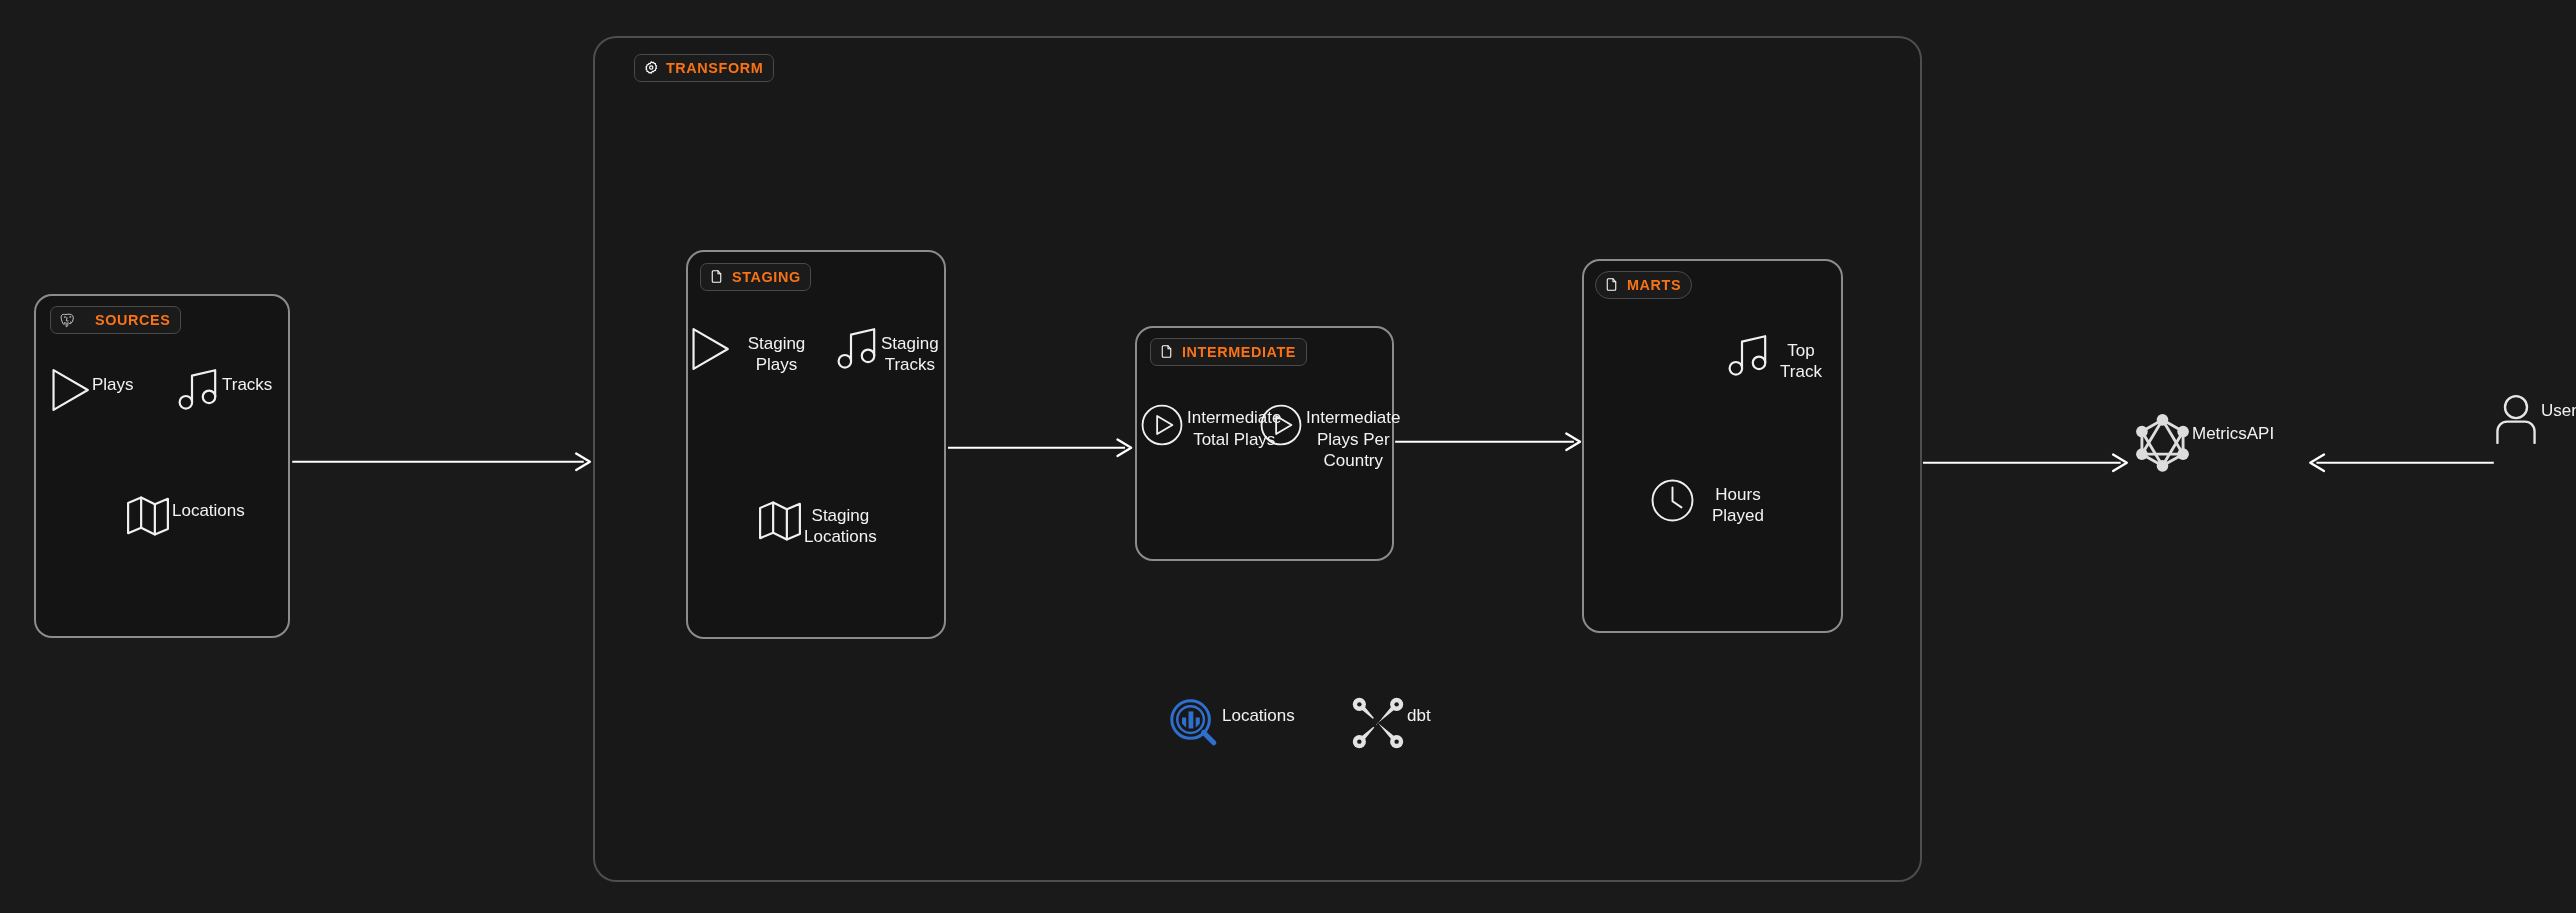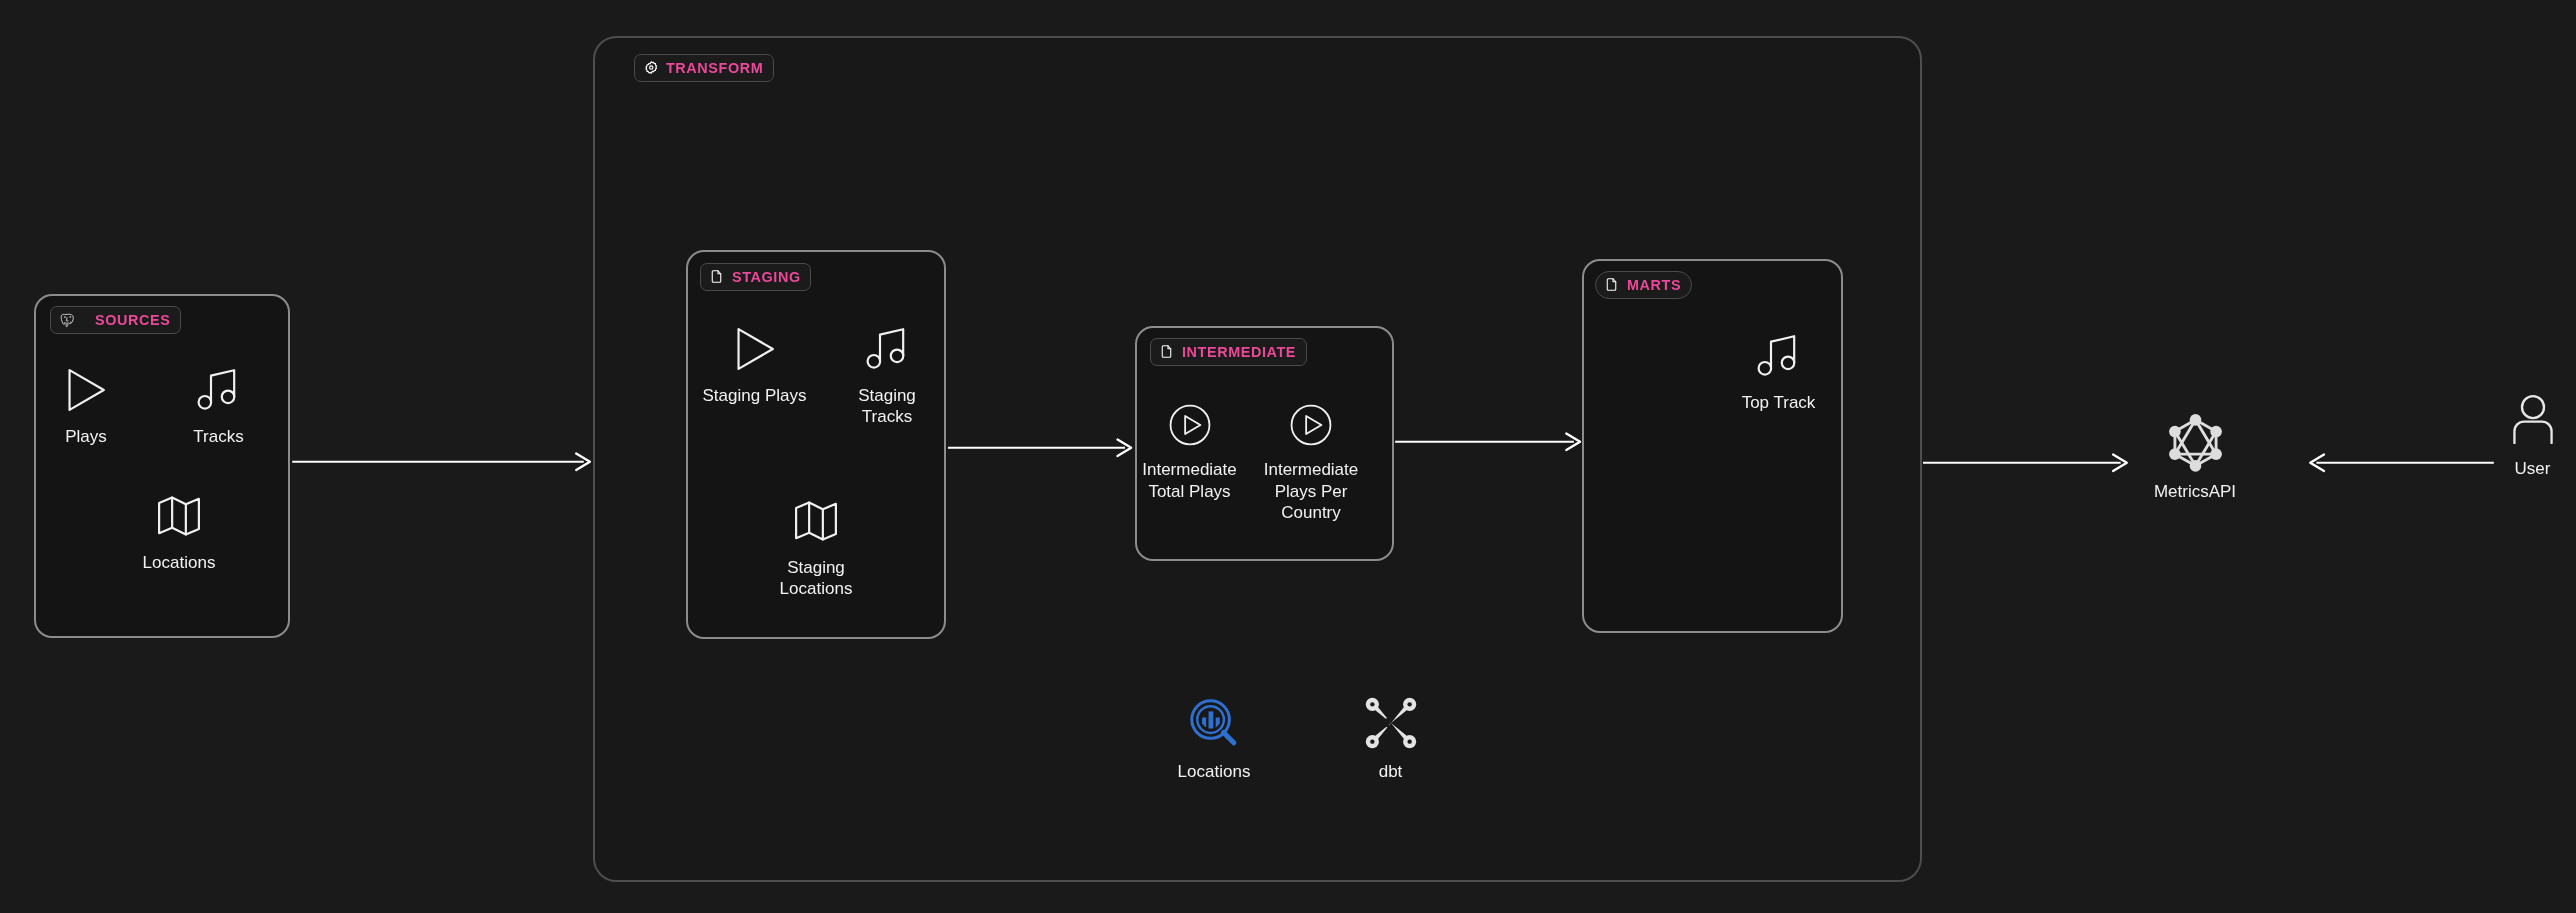--- a/index.html
+++ b/index.html
@@ -39,42 +39,42 @@
   
   .badge {
     position: absolute;
     display: flex;
     align-items: center;
     gap: 6.9px;
     padding: 4.8px 9.6px 4.8px 7.6px;
     border: 1.4px solid #4a4a4a;
     border-radius: 6.9px;
     background: #1b1b1b;
-    color: #ec4899;
+    color: #f97316;
     font-size: 14.4px;
     font-weight: 700;
     letter-spacing: 0.6px;
     line-height: 1;
     white-space: nowrap;
     justify-content: flex-end;
   }
   .badge .badge-icon {
     display: block;
     width: 16.5px;
     height: 16.5px;
     flex: 0 0 auto;
   }
   .badge .badge-text { display: block; }
 
   
   .node {
     position: absolute;
     display: flex;
-    flex-direction: column;
-    align-items: center;
+    flex-direction: row;
+    align-items: flex-start;
     text-align: center;
     color: #f4f4f4;
   }
   .node .node-icon {
     display: flex;
     align-items: center;
     justify-content: center;
     height: 52px;
   }
   .node .node-label {
@@ -258,20 +258,29 @@
     <span class="node-icon">
       <svg width="45" height="48" viewBox="0 0 66 70" fill="none" stroke="#f0f0f0" stroke-width="3.2" stroke-linejoin="round" stroke-linecap="round">
         <path d="M22 52 V14 L56 6 V44"></path>
         <circle cx="13" cy="53" r="9.2"></circle>
         <circle cx="47" cy="45" r="9.2"></circle>
       </svg>
     </span>
     <span class="node-label">Top Track</span>
   </div>
 
+  <div class="node" style="left:1647px; top:474px; width:131px;">
+    <span class="node-icon">
+      <svg width="51" height="51" viewBox="0 0 74 74" fill="none" stroke="#f0f0f0" stroke-width="2.8" stroke-linejoin="round" stroke-linecap="round">
+        <circle cx="37" cy="37" r="29"></circle>
+        <path d="M37 18 V38 L50 47"></path>
+      </svg>
+    </span>
+    <span class="node-label">Hours Played</span>
+  </div>
 
   <div class="node" style="left:1166px; top:695px; width:96px;">
     <span class="node-icon" style="height:56px;">
       <svg width="56" height="56" viewBox="0 0 82 82" fill="none">
         <circle cx="36" cy="36" r="27.5" stroke="#2f6fd0" stroke-width="4.4"></circle>
         <circle cx="36" cy="36" r="19.5" stroke="#2f6fd0" stroke-width="3.6"></circle>
         <rect x="33" y="24" width="7" height="25" fill="#2f6fd0"></rect>
         <path d="M23.5 33 h6 v14.5 a19.5 19.5 0 0 1 -6 -6 z" fill="#2f6fd0"></path>
         <path d="M49.5 33 h-6 v14.5 a19.5 19.5 0 0 0 6 -6 z" fill="#2f6fd0"></path>
         <path d="M55 55 L70 70" stroke="#2f6fd0" stroke-width="7.5" stroke-linecap="round"></path>

